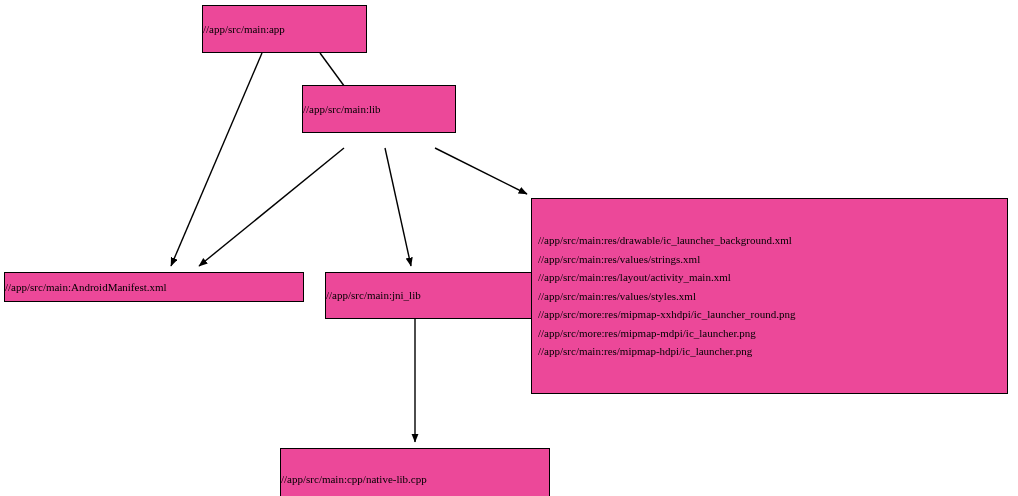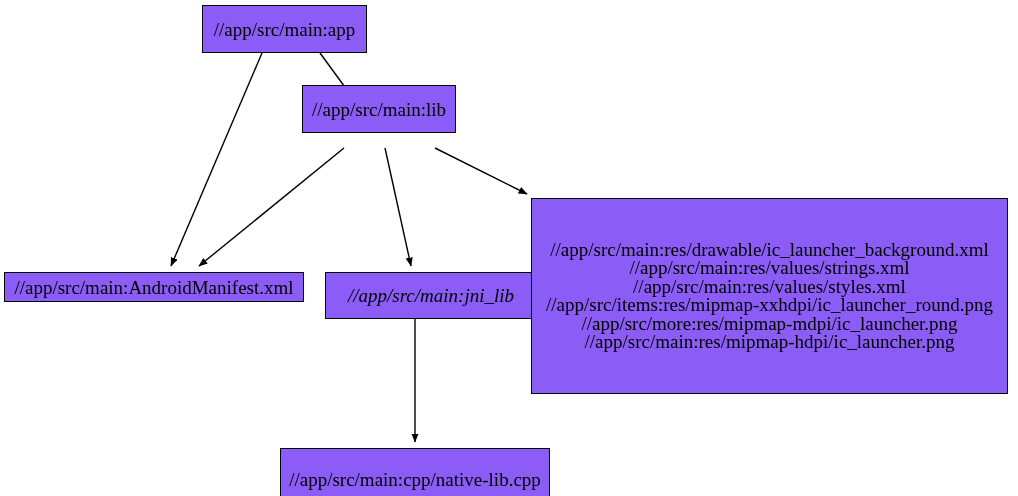--- a/index.html
+++ b/index.html
@@ -23,27 +23,26 @@
     position: absolute;
     left: 0;
     top: 0;
     width: 1018px;
     height: 496px;
   }
   .node {
     position: absolute;
     box-sizing: border-box;
     border: 1px solid #000000;
-    background: #8b5cf6;
+    background: #ec4899;
     display: flex;
     align-items: center;
     justify-content: center;
-    text-align: center;
     color: #000000;
-    font-size: 19px;
+    font-size: 11px;
     line-height: 1.0;
     white-space: nowrap;
   }
   .node.multiline {
     white-space: normal;
     line-height: 18.5px;
     padding: 4px 6px;
   }
   .node-label {
     display: block;
@@ -81,30 +80,31 @@
   </div>
 
   <div class="node" id="node-lib" style="left:302px; top:85px; width:154px; height:48px;">
     <span class="node-label">//app/src/main:lib</span>
   </div>
 
   <div class="node" id="node-manifest" style="left:4px; top:272px; width:300px; height:30px;">
     <span class="node-label">//app/src/main:AndroidManifest.xml</span>
   </div>
 
-  <div class="node" id="node-jni-lib" style="left:325px; top:272px; width:212px; height:47px;font-style:italic;">
+  <div class="node" id="node-jni-lib" style="left:325px; top:272px; width:212px; height:47px;">
     <span class="node-label">//app/src/main:jni_lib</span>
   </div>
 
   <div class="node multiline" id="node-resources" style="left:531px; top:198px; width:477px; height:196px;">
     <span class="node-label" id="resources-lines">
         <span class="node-line">//app/src/main:res/drawable/ic_launcher_background.xml</span>
         <span class="node-line">//app/src/main:res/values/strings.xml</span>
+        <span class="node-line">//app/src/main:res/layout/activity_main.xml</span>
         <span class="node-line">//app/src/main:res/values/styles.xml</span>
-        <span class="node-line">//app/src/items:res/mipmap-xxhdpi/ic_launcher_round.png</span>
+        <span class="node-line">//app/src/more:res/mipmap-xxhdpi/ic_launcher_round.png</span>
         <span class="node-line">//app/src/more:res/mipmap-mdpi/ic_launcher.png</span>
         <span class="node-line">//app/src/main:res/mipmap-hdpi/ic_launcher.png</span>
       </span>
   </div>
 
   <div class="node" id="node-native-lib" style="left:280px; top:448px; width:270px; height:63px;">
     <span class="node-label">//app/src/main:cpp/native-lib.cpp</span>
   </div>
 
 </div>

